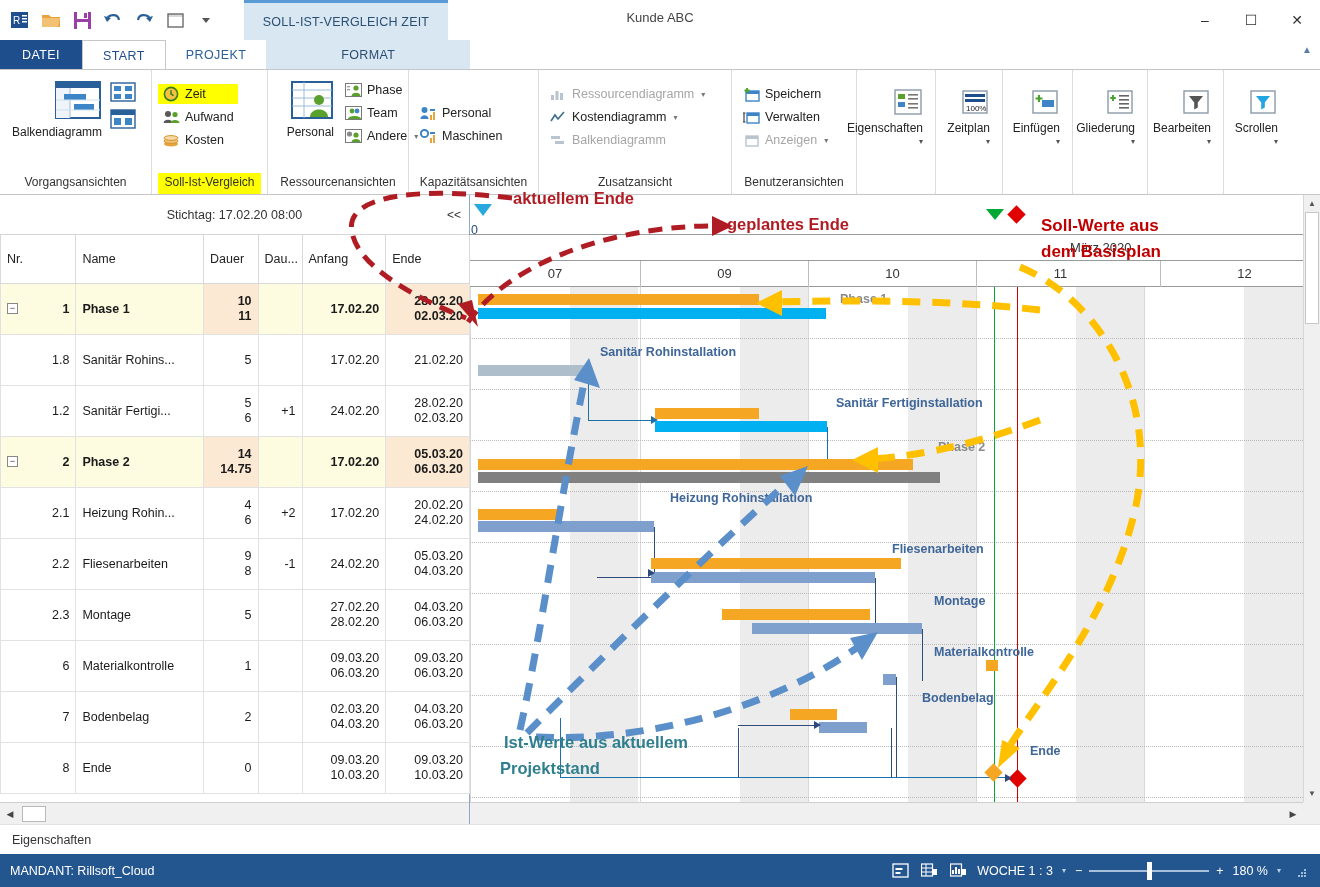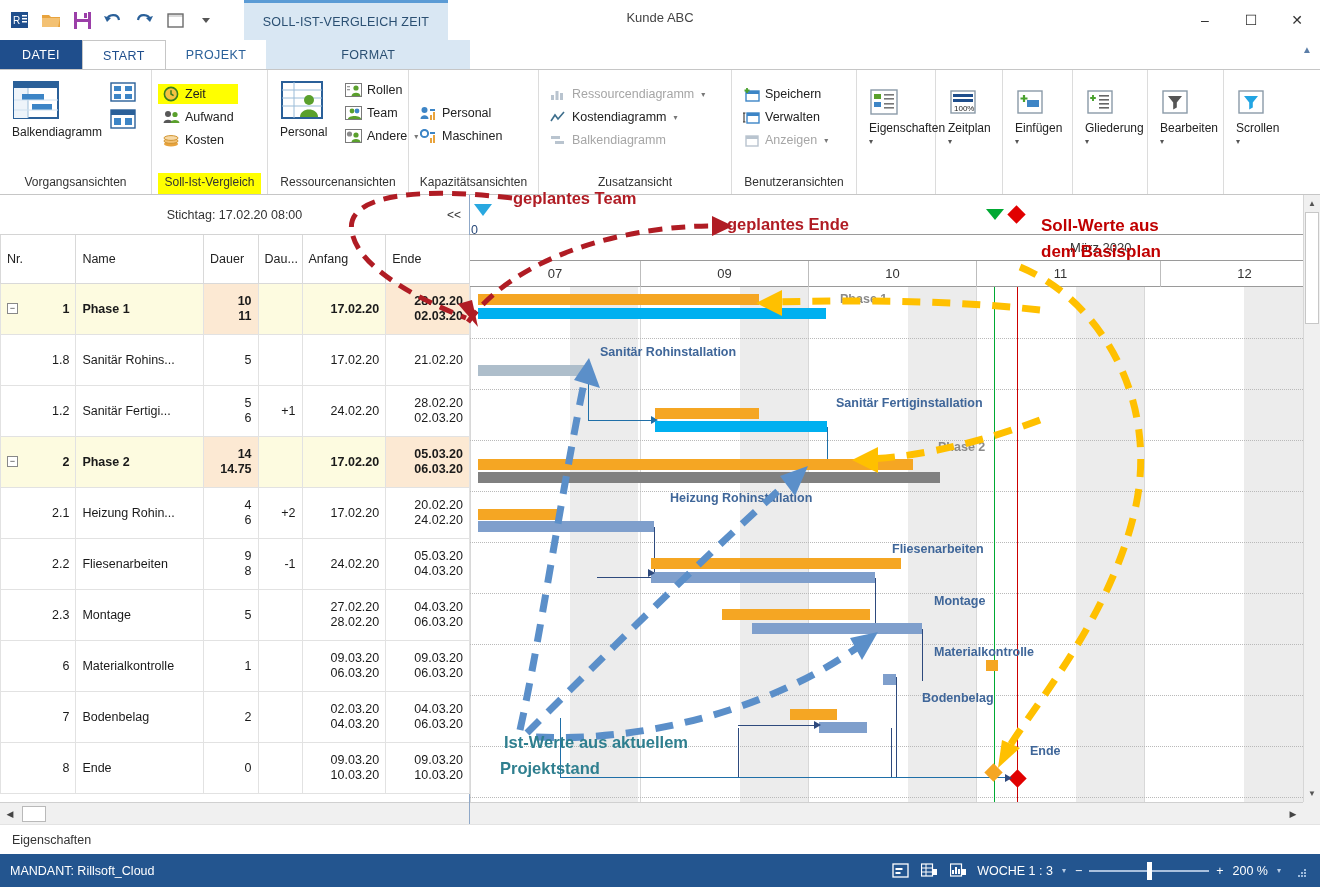--- a/index.html
+++ b/index.html
@@ -36,21 +36,21 @@
   .tabstrip .filler { flex:1; border-bottom:1px solid #c6c6c6; }
   .tabstrip .under { position:absolute; left:0; right:0; bottom:0; height:1px; background:#c6c6c6; }
   .chev-up { position:absolute; right:8px; top:4px; color:#5b7ea8; font-size:10px; }
 
   
   .ribbon { height:125px; background:#fff; border-bottom:1px solid #c6c6c6; display:flex; position:relative; }
   .rgroup { display:flex; flex-direction:column; justify-content:space-between; border-right:1px solid #dcdcdc; padding:4px 6px 0 6px; position:relative; }
   .rgroup .gcontent { display:flex; flex:1; align-items:flex-start; padding-top:4px; }
   .rgroup .glabel { text-align:center; font-size:12px; color:#333; padding:2px 0 5px; }
   .glabel.hl { background:#ffff00; }
-  .bigbtn { display:flex; flex-direction:column; align-items:flex-start; justify-content:flex-start; padding:2px 6px; min-width:62px; }
+  .bigbtn { display:flex; flex-direction:column; align-items:flex-end; justify-content:flex-start; padding:2px 6px; min-width:62px; }
   .bigbtn .lbl { font-size:12px; color:#222; text-align:center; margin-top:3px; line-height:1.15; }
   .bigbtn .arr { font-size:8px; color:#555; margin-top:1px; }
   .smallcol { display:flex; flex-direction:column; justify-content:center; gap:3px; padding-top:2px; }
   .smallbtn { display:flex; align-items:center; gap:5px; font-size:12.5px; color:#222; padding:1px 4px; white-space:nowrap; }
   .smallbtn.dim { color:#a6a6a6; }
   .smallbtn.hl { background:#ffff00; }
   .smallbtn .car { font-size:8px; color:#777; margin-left:2px; }
   .iconbox { width:18px; height:18px; display:inline-flex; align-items:center; justify-content:center; flex:0 0 18px; }
   .stackicons { display:flex; flex-direction:column; gap:4px; justify-content:center; padding:4px 4px 0 2px; }
 
@@ -302,21 +302,21 @@
           <div class="smallbtn">
             <span class="iconbox">
               <svg width="17" height="14" viewBox="0 0 17 14">
                   <rect x="0.5" y="0.5" width="16" height="13" fill="#fff" stroke="#7a7a7a"></rect>
                   <circle cx="11" cy="5" r="2.6" fill="#5aa02c"></circle>
                   <path d="M6.5 13 C6.5 8.5 15.5 8.5 15.5 13z" fill="#5aa02c"></path>
                   <rect x="2" y="3" width="3" height="1.3" fill="#9a9a9a"></rect>
                   <rect x="2" y="6" width="3" height="1.3" fill="#9a9a9a"></rect>
                 </svg>
             </span>
-            <span>Rollen</span>
+            <span>Phase</span>
           </div>
           <div class="smallbtn">
             <span class="iconbox">
               <svg width="17" height="14" viewBox="0 0 17 14">
                   <rect x="0.5" y="0.5" width="16" height="13" fill="#fff" stroke="#7a7a7a"></rect>
                   <circle cx="7" cy="5" r="2.4" fill="#5aa02c"></circle>
                   <circle cx="12" cy="5" r="2.4" fill="#3d85c6"></circle>
                   <path d="M3 13 C3 9 16 9 16 13z" fill="#5aa02c"></path>
                 </svg>
             </span>
@@ -915,21 +915,21 @@
       </span>
       <span>WOCHE 1 : 3</span>
       <span class="caret">▾</span>
       <span class="zoomslider">
         <span>−</span>
         <span class="ztrack">
             <span class="zthumb"></span>
           </span>
         <span>+</span>
       </span>
-      <span>200 %</span>
+      <span>180 %</span>
       <span class="caret">▾</span>
       <span class="vico">
         <svg width="12" height="12" viewBox="0 0 12 12">
             <rect x="7" y="7" width="2" height="2" fill="#9dbbdd"></rect>
             <rect x="10" y="7" width="2" height="2" fill="#9dbbdd"></rect>
             <rect x="10" y="4" width="2" height="2" fill="#9dbbdd"></rect>
             <rect x="7" y="10" width="2" height="2" fill="#9dbbdd"></rect>
             <rect x="10" y="10" width="2" height="2" fill="#9dbbdd"></rect>
             <rect x="4" y="10" width="2" height="2" fill="#9dbbdd"></rect>
           </svg>
@@ -955,19 +955,19 @@
     <path d="M852 460 L 878 447 L 878 473 Z" fill="#ffc000"></path>
 
     <path d="M520 730 C 540 640, 560 500, 585 378" stroke="#5b8fc9" stroke-width="7" fill="none" stroke-dasharray="18,12"></path>
     <path d="M589 358 L 600 388 L 574 380 Z" fill="#5b8fc9"></path>
     <path d="M527 733 C 600 660, 700 560, 795 476" stroke="#5b8fc9" stroke-width="7" fill="none" stroke-dasharray="18,12"></path>
     <path d="M808 466 L 795 496 L 780 476 Z" fill="#5b8fc9"></path>
     <path d="M536 737 C 640 742, 770 712, 865 642" stroke="#5b8fc9" stroke-width="7" fill="none" stroke-dasharray="18,12"></path>
     <path d="M878 632 L 862 660 L 850 638 Z" fill="#5b8fc9"></path>
   </svg>
 
-  <div class="anno-txt txt-red" style="left:513px; top:189px;">geplantes Team</div>
+  <div class="anno-txt txt-red" style="left:513px; top:189px;">aktuellem Ende</div>
   <div class="anno-txt txt-red" style="left:727px; top:215px;">geplantes Ende</div>
   <div class="anno-txt txt-redbig" style="left:1041px;top:216px; position:absolute;">Soll-Werte aus</div>
   <div class="anno-txt txt-redbig" style="left:1041px;top:242px;">dem Basisplan</div>
   <div class="anno-txt txt-teal" style="left:504px; top:733px;">Ist-Werte aus aktuellem</div>
   <div class="anno-txt txt-teal" style="left:500px; top:759px;">Projektstand</div>
 </div>
 
 </body></html>

